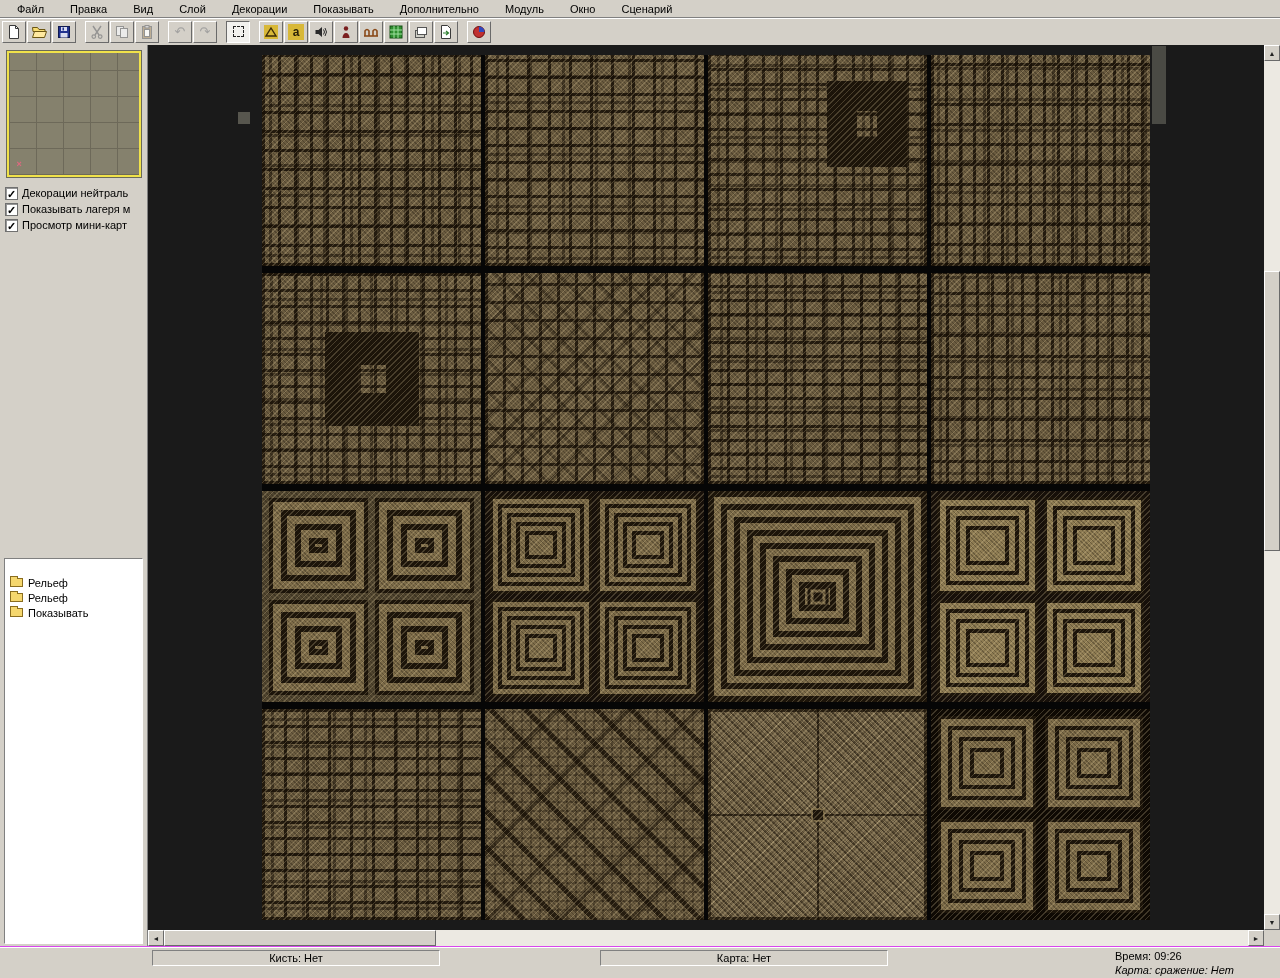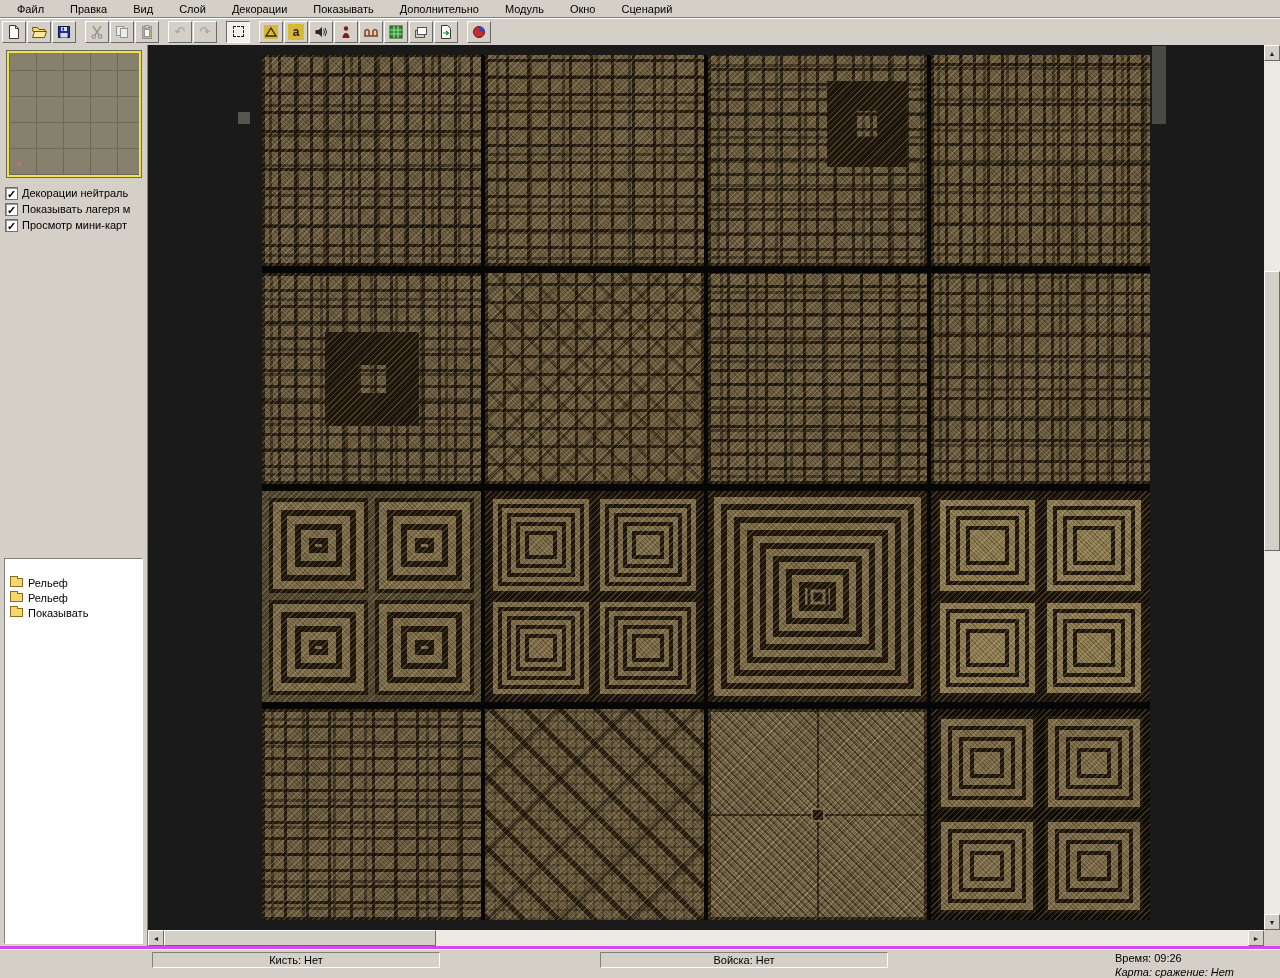--- a/index.html
+++ b/index.html
@@ -177,21 +177,21 @@
           border:1px solid;border-color:#fff #6a6a6a #6a6a6a #fff;}
   .hscroll-row{display:flex;height:16px;}
   .hscroll{flex:1;display:flex;background:#ece9e2;}
   .htrack{flex:1;position:relative;}
   .hthumb{position:absolute;left:0;top:0;width:272px;height:16px;background:var(--chrome);
           border:1px solid;border-color:#fff #6a6a6a #6a6a6a #fff;}
   .corner{width:16px;flex:none;background:var(--chrome);}
 
   
   .statusbar{height:24px;position:relative;background:var(--chrome);
-             border-top:3px solid #d946ef;box-shadow:inset 0 1px 0 #fff;}
+             border-top:1px solid #d946ef;box-shadow:inset 0 1px 0 #fff;}
   .sp{position:absolute;height:16px;line-height:15px;}
   .sp.sunken{border:1px solid;border-color:#808080 #fff #fff #808080;text-align:center;}
   .sp-brush{left:152px;top:3px;width:288px;}
   .sp-sel{left:600px;top:3px;width:288px;}
   .sp-time{left:1115px;top:2px;width:160px;}
   .sp-map{left:1115px;top:16px;width:160px;font-style:italic;}
 </style>
 </head>
 <body>
 
@@ -415,18 +415,18 @@
             <span>►</span>
           </div>
         </div>
         <div class="corner"></div>
       </div>
     </div>
   </div>
 
   <div class="statusbar">
     <div class="sp sunken sp-brush">Кисть: Нет</div>
-    <div class="sp sunken sp-sel">Войска: Нет</div>
+    <div class="sp sunken sp-sel">Карта: Нет</div>
     <div class="sp sp-time">Время: 09:26</div>
     <div class="sp sp-map">Карта: сражение: Нет</div>
   </div>
 
 </div>
 
 </body></html>

